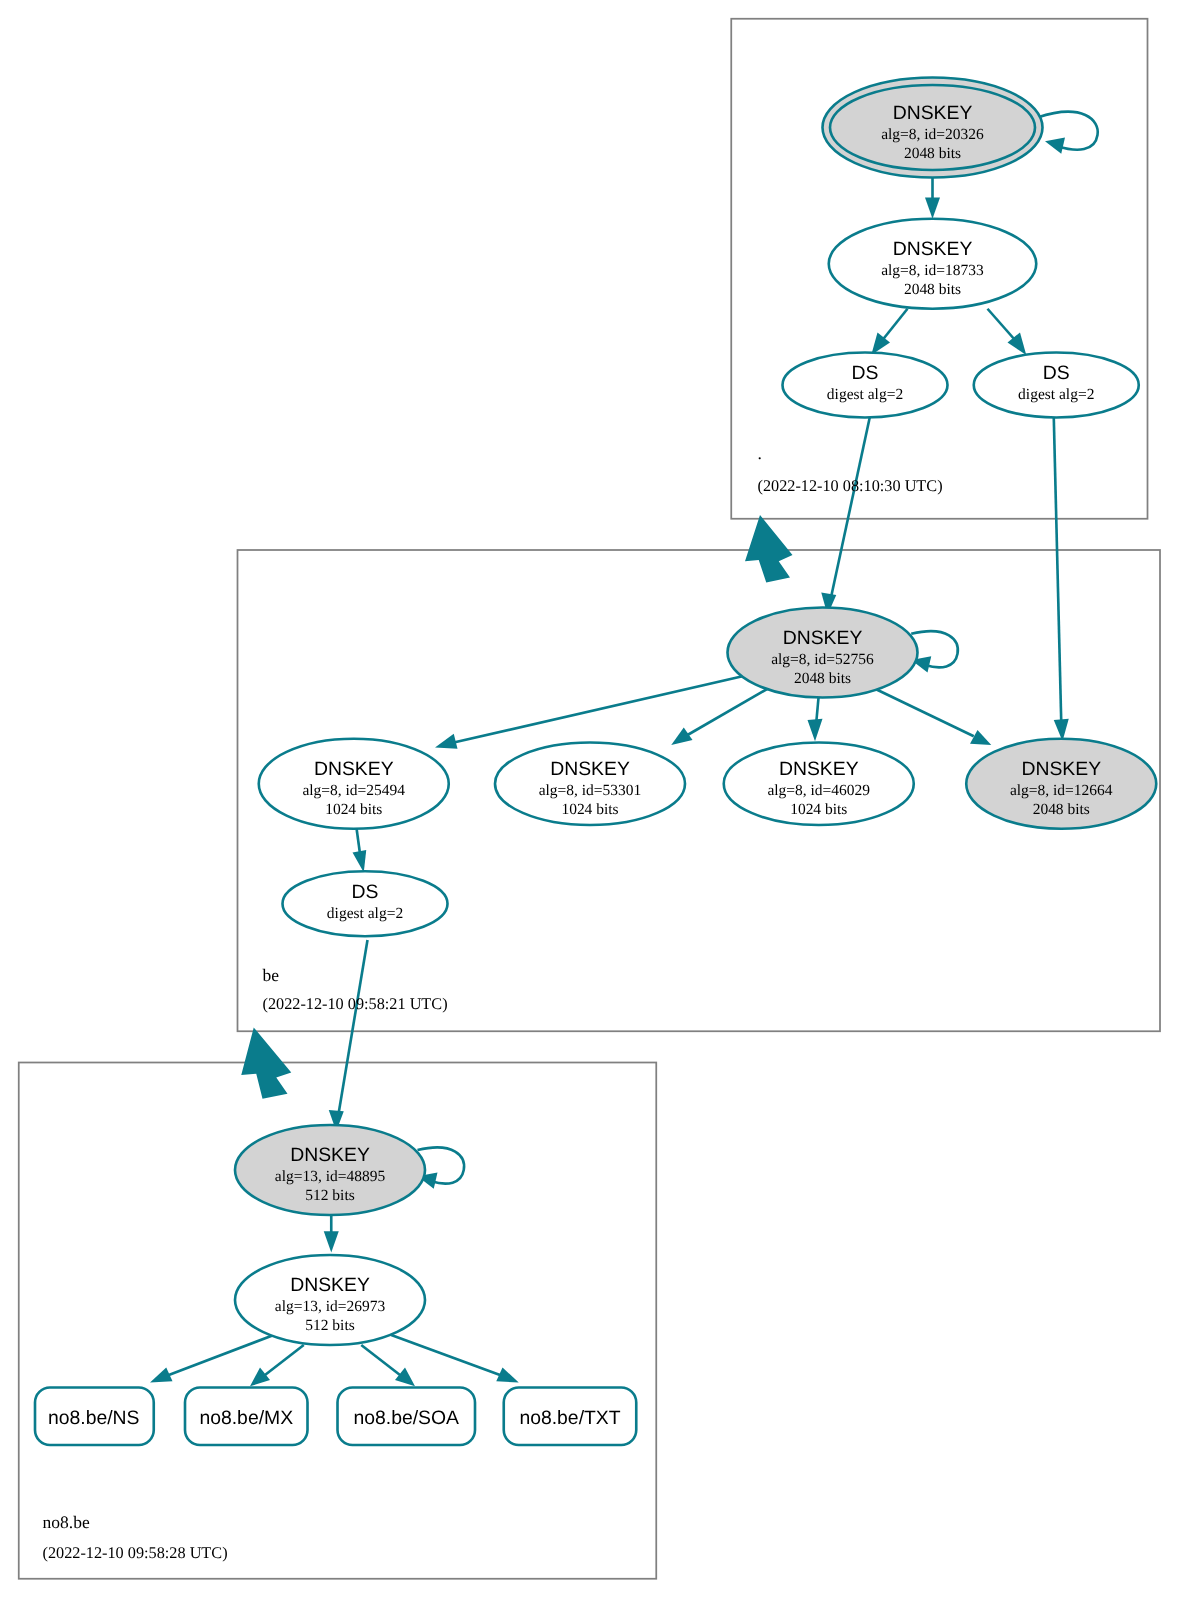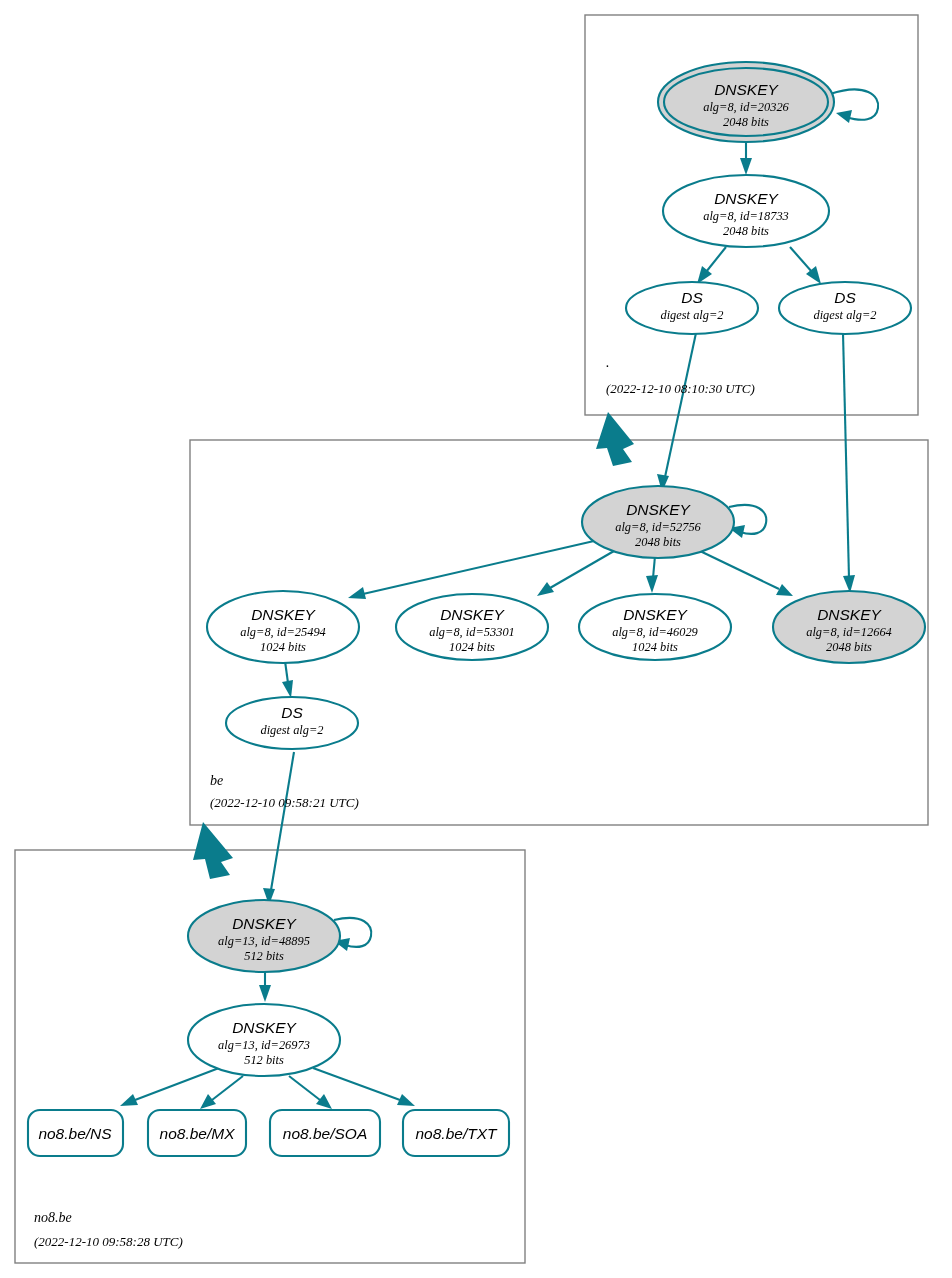--- a/index.html
+++ b/index.html
@@ -10,21 +10,20 @@
   }
   body {
     font-family: "Liberation Sans", sans-serif;
   }
   #canvas {
     position: relative;
     width: 952px;
     height: 1278px;
     background: #ffffff;
     overflow: hidden;
-    font-style: italic;
   }
   #graph-svg {
     position: absolute;
     left: 0;
     top: 0;
     width: 952px;
     height: 1278px;
   }
   .zone-box {
     fill: none;

